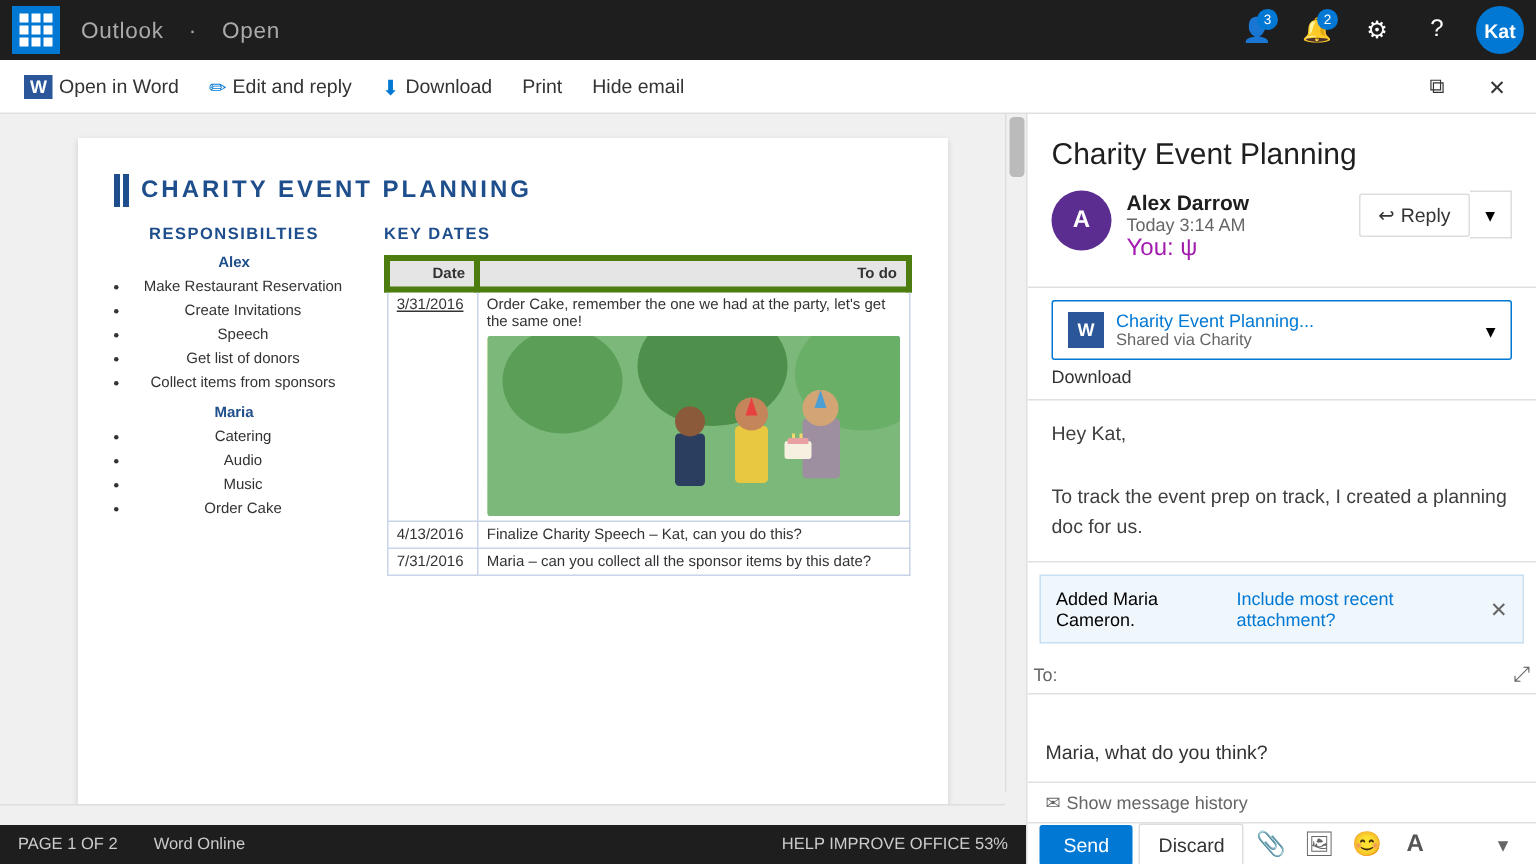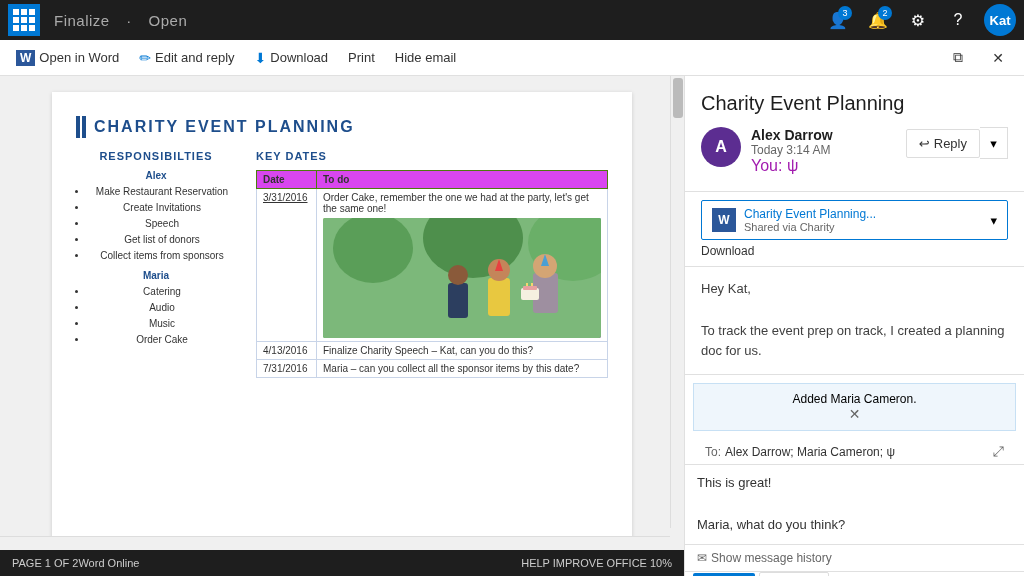--- a/index.html
+++ b/index.html
@@ -150,20 +150,21 @@
       bottom: 0; left: 0; right: 14px;
     }
     .doc-footer {
       height: 14px;
       background: #1e1e1e;
       color: #ccc;
       font-size: 11px;
       display: flex;
       align-items: center;
       padding: 13px 12px;
+      gap: 24px;
     }
     .doc-footer-right { margin-left: auto; }
 
     
     .doc-title {
       color: #1e4e8c;
       font-size: 16px;
       font-weight: 700;
       letter-spacing: 2px;
       margin-bottom: 12px;
@@ -210,26 +211,26 @@
       color: #333;
       font-size: 10px;
       line-height: 1.6;
     }
     .table-dates {
       width: 100%;
       border-collapse: collapse;
       font-size: 10px;
     }
     .table-dates th {
-      background: #d946ef;
-      border: 1px solid #4d7c0f;
+      background: #e5e5e5;
+      border: 4px solid #4d7c0f;
       padding: 3px 6px;
       color: #333;
       font-weight: 600;
-      text-align: left;
+      text-align: right;
     }
     .table-dates td {
       border: 1px solid #c8d4e8;
       padding: 3px 6px;
       color: #333;
       vertical-align: top;
     }
     .table-dates tr:first-child td { height: 130px; }
     .party-img {
       width: 100%;
@@ -347,28 +348,27 @@
     }
     .reply-notification {
       background: #eff6fc;
       border: 1px solid #c7e0f4;
       margin: 8px;
       padding: 8px 10px;
       font-size: 12px;
       display: flex;
       align-items: center;
       justify-content: center;
-      flex-direction: column;
     }
     .notif-link { color: #0078d4; text-decoration: none; cursor: pointer; }
     .notif-close { cursor: pointer; color: #666; font-size: 14px; }
     .reply-to-row {
       display: flex;
       align-items: center;
-      padding: 4px 20px;
+      padding: 4px 4px;
       border-bottom: 1px solid #e0e0e0;
       font-size: 12px;
       color: #333;
     }
     .reply-to-label { color: #666; margin-right: 4px; }
     .reply-expand-btn {
       margin-left: auto;
       cursor: pointer;
       color: #666;
       font-size: 14px;
@@ -443,21 +443,21 @@
         <div class="waffle-dot"></div>
       <div class="waffle-dot"></div>
         <div class="waffle-dot"></div>
         <div class="waffle-dot"></div>
       <div class="waffle-dot"></div>
         <div class="waffle-dot"></div>
         <div class="waffle-dot"></div>
     </div>
   </div>
   <span class="app-name">
-    <span>Finalize</span>
+    <span>Outlook</span>
     <span>·</span>
     <span>Open</span>
   </span>
   <div class="title-bar-right">
     <div class="tb-icon">
       👤
       <div class="badge">3</div>
     </div>
     <div class="tb-icon">
       🔔
@@ -598,21 +598,21 @@
 
       <div class="scrollbar-v">
         <div class="scrollbar-thumb"></div>
       </div>
       <div class="scrollbar-h"></div>
     </div>
 
     <div class="doc-footer">
       <span>PAGE 1 OF 2</span>
       <span>Word Online</span>
-      <span class="doc-footer-right">HELP IMPROVE OFFICE  10%</span>
+      <span class="doc-footer-right">HELP IMPROVE OFFICE  53%</span>
     </div>
   </div>
 
   <div class="right-panel">
 
     <div class="email-header">
       <div class="email-title">Charity Event Planning</div>
       <div class="sender-row">
         <div class="sender-avatar">A</div>
         <div class="sender-info">
@@ -646,31 +646,30 @@
 
     <div class="email-body">
       <p>Hey Kat,</p>
       <br>
       <p>To track the event prep on track, I created a planning doc for us.</p>
     </div>
 
     <div class="reply-area">
       <div class="reply-notification">
         <span>Added Maria Cameron.</span>
+        <a class="notif-link">Include most recent attachment?</a>
         <span class="notif-close">✕</span>
       </div>
 
       <div class="reply-to-row">
         <span class="reply-to-label">To:</span>
-        <span>Alex Darrow; Maria Cameron; ψ</span>
         <span class="reply-expand-btn">⤢</span>
       </div>
 
       <div class="reply-compose">
-        <p>This is great!</p>
         <p>&nbsp;</p>
         <p>Maria, what do you think?</p>
       </div>
 
       <div class="show-history">
         <span>✉</span>
         <span>Show message history</span>
       </div>
 
       <div class="reply-toolbar">

